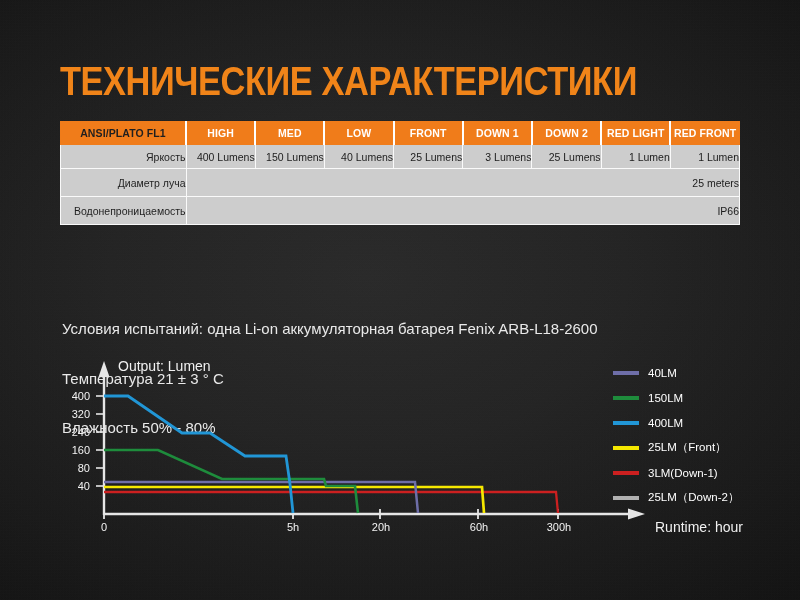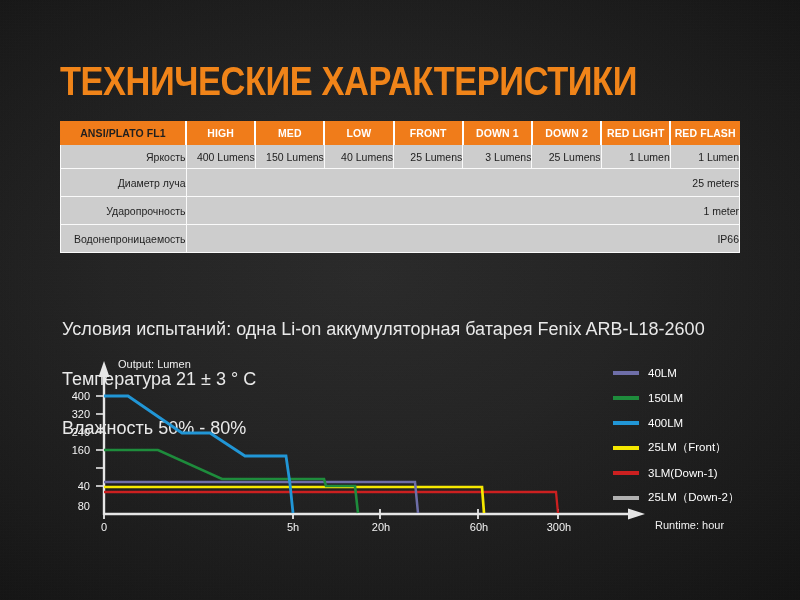--- a/index.html
+++ b/index.html
@@ -96,39 +96,39 @@
   #spec-table tbody .lbl { background: #cdcdcd; }
   #spec-table .val { font-size: 10.5px; }
   #spec-table .tall td { height: 27px; }
 
   
   #conditions {
     position: absolute;
     left: 62px;
     top: 288px;
     color: #e9e9e9;
-    font-size: 18px;
+    font-size: 15px;
     line-height: 16.5px;
     white-space: pre;
   }
   #conditions div { white-space: pre; }
 
   
   #chart {
     position: absolute;
     left: 0;
     top: 0;
     width: 800px;
     height: 600px;
     pointer-events: none;
   }
   .axis-text {
     position: absolute;
     color: #f0f0f0;
-    font-size: 11px;
+    font-size: 14px;
     white-space: nowrap;
   }
   .ytick {
     position: absolute;
     color: #f2f2f2;
     font-size: 11px;
     text-align: right;
     width: 34px;
     white-space: nowrap;
   }
@@ -177,44 +177,40 @@
     <thead>
       <tr>
         <th class="lbl">ANSI/PLATO FL1</th>
         <th>HIGH</th>
         <th>MED</th>
         <th>LOW</th>
         <th>FRONT</th>
         <th>DOWN 1</th>
         <th>DOWN 2</th>
         <th>RED LIGHT</th>
-        <th>RED FLASH</th>
+        <th>RED FRONT</th>
       </tr>
     </thead>
     <tbody>
       <tr>
         <td class="lbl">Яркость</td>
         <td class="val">400 Lumens</td>
         <td class="val">150 Lumens</td>
         <td class="val">40 Lumens</td>
         <td class="val">25 Lumens</td>
         <td class="val">3 Lumens</td>
         <td class="val">25 Lumens</td>
         <td class="val">1 Lumen</td>
         <td class="val">1 Lumen</td>
       </tr>
       <tr class="tall">
         <td class="lbl">Диаметр луча</td>
         <td class="val" colspan="8">25 meters</td>
       </tr>
       <tr class="tall">
-        <td class="lbl">Ударопрочность</td>
-        <td class="val" colspan="8">1 meter</td>
-      </tr>
-      <tr class="tall">
         <td class="lbl">Водонепроницаемость</td>
         <td class="val" colspan="8">IP66</td>
       </tr>
     </tbody>
   </table>
 
   <div id="conditions">
     <div>Условия испытаний: одна Li-on аккумуляторная батарея Fenix ARB-L18-2600</div>
     <div>Температура 21 ± 3 ° C</div>
     <div>Влажность 50% - 80%</div>
@@ -258,21 +254,21 @@
     <polyline fill="none" stroke="#2196D6" stroke-width="2.8" points="104,396 128,396 182,433 210,433 245,456 286,456 290,484 293,513"></polyline>
   </svg>
 
   <div class="axis-text" style="left:118px; top:358px;">Output: Lumen</div>
   <div class="axis-text" style="left:655px; top:519px;">Runtime: hour</div>
 
   <div class="ytick" style="left:56px; top:390px;">400</div>
   <div class="ytick" style="left:56px; top:408px;text-align:right;">320</div>
   <div class="ytick" style="left:56px; top:426px;">240</div>
   <div class="ytick" style="left:56px; top:444px;">160</div>
-  <div class="ytick" style="left:56px; top:462px;margin-top:38px;">80</div>
+  <div class="ytick" style="left:56px; top:462px;">80</div>
   <div class="ytick" style="left:56px; top:480px;text-align:right;">40</div>
 
   <div class="xtick" style="left:89px; top:521px; width:30px;">0</div>
   <div class="xtick" style="left:278px; top:521px; width:30px;">5h</div>
   <div class="xtick" style="left:364px; top:521px; width:34px;">20h</div>
   <div class="xtick" style="left:462px; top:521px; width:34px;">60h</div>
   <div class="xtick" style="left:539px; top:521px; width:40px;">300h</div>
 
   <div id="legend">
     <div class="legend-row">

